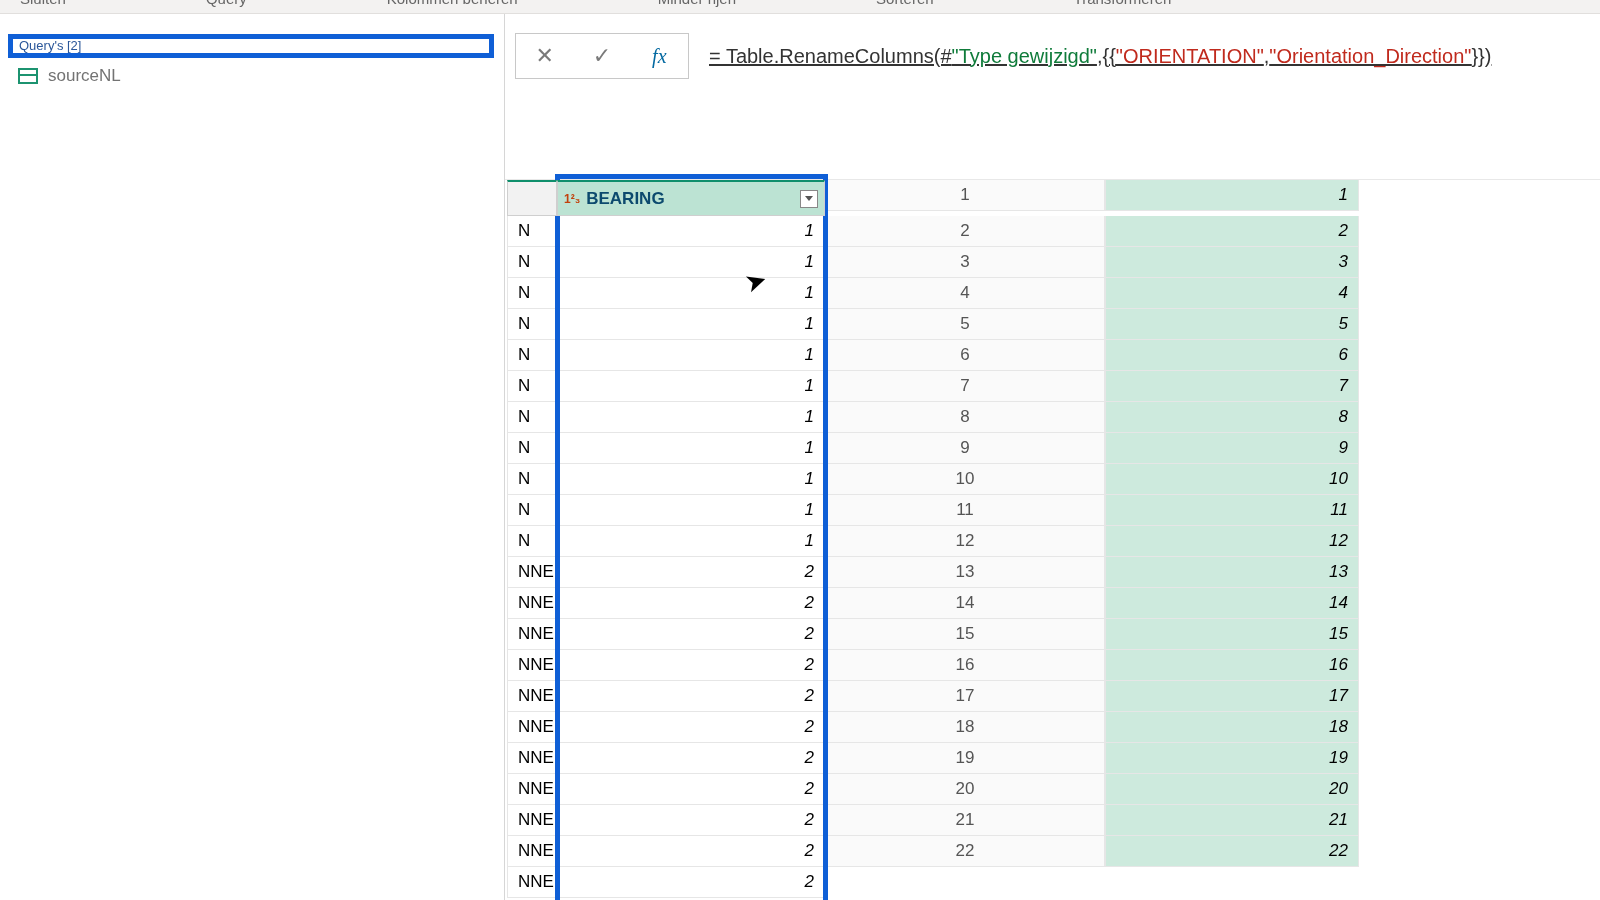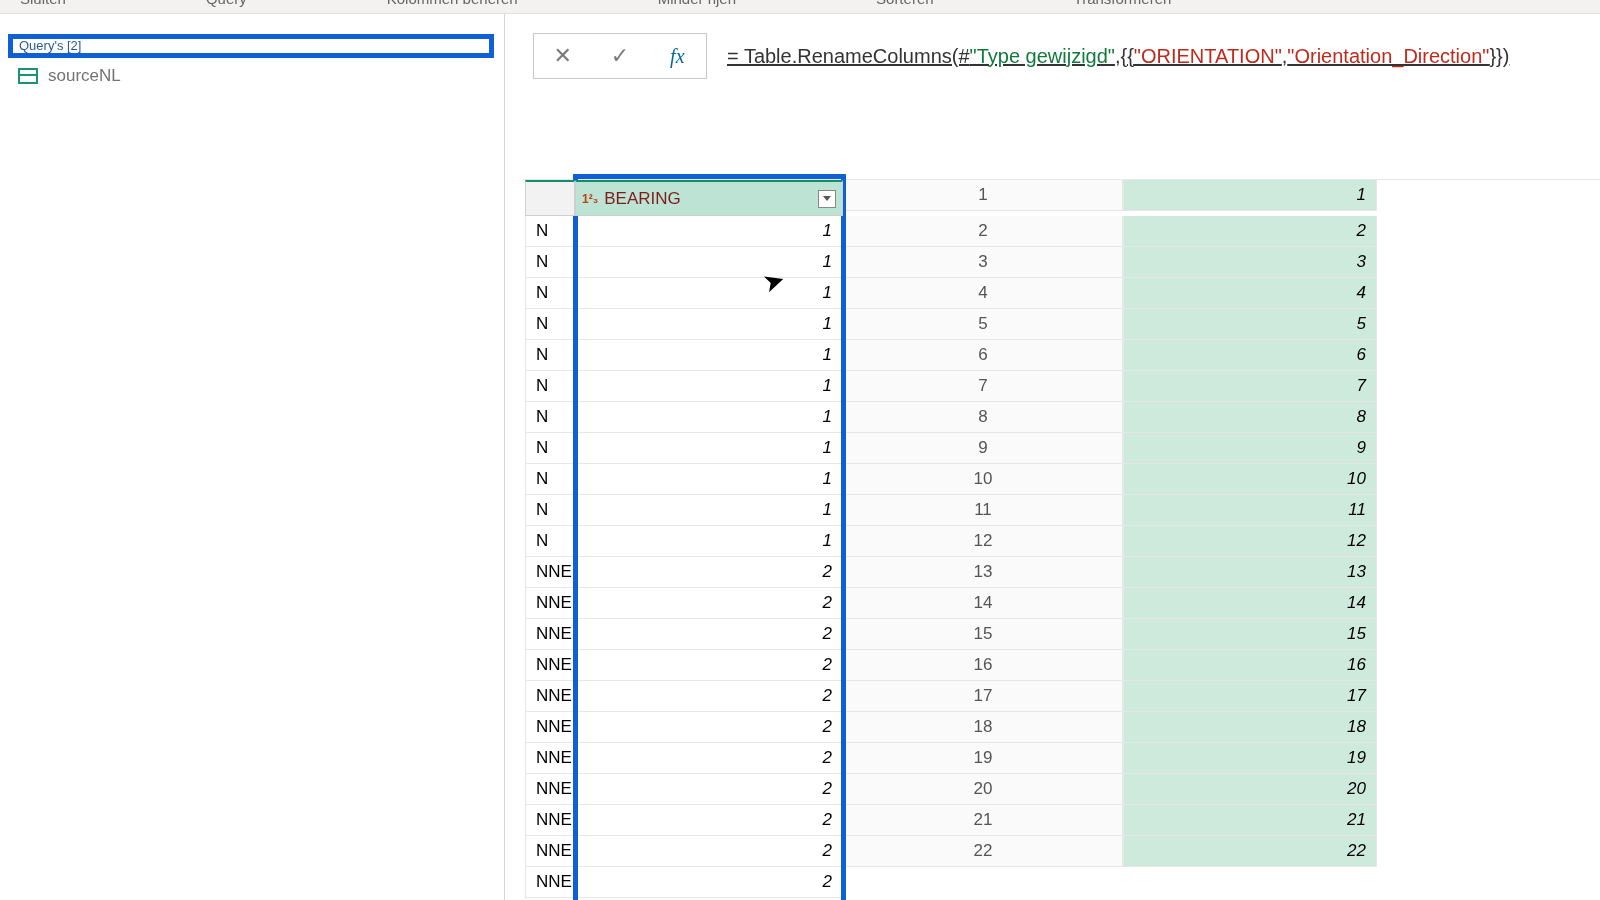--- a/index.html
+++ b/index.html
@@ -17,21 +17,20 @@
     color: #666;
     font-size: 15px;
     overflow: hidden;
   }
   .ribbon span { position: relative; top: -6px; white-space: nowrap; }
 
   
   .main {
     display: flex;
     height: calc(900px - 14px);
-    gap: 18px;
   }
 
   
   .left {
     width: 505px;
     border-right: 1px solid #d6d6d6;
     position: relative;
     padding-top: 24px;
   }
   .queries-box {
@@ -144,21 +143,21 @@
     gap:6px;
     position:relative;
   }
   .hcell.rownum { justify-content:center; }
   .type-ico {
     font-size:12px;
     color:#c2410c;
     font-weight:600;
     line-height:10px;
   }
-  .hname { flex:1; font-weight:400; color:#7f1d1d; }
+  .hname { flex:1; font-weight:700; color:#0c4a6e; }
   .filter-btn {
     width:18px; height:18px;
     border:1px solid #888;
     background:#fff;
     display:flex; align-items:center; justify-content:center;
   }
   .filter-btn::after{
     content:"";
     border-left:4px solid transparent;
     border-right:4px solid transparent;

